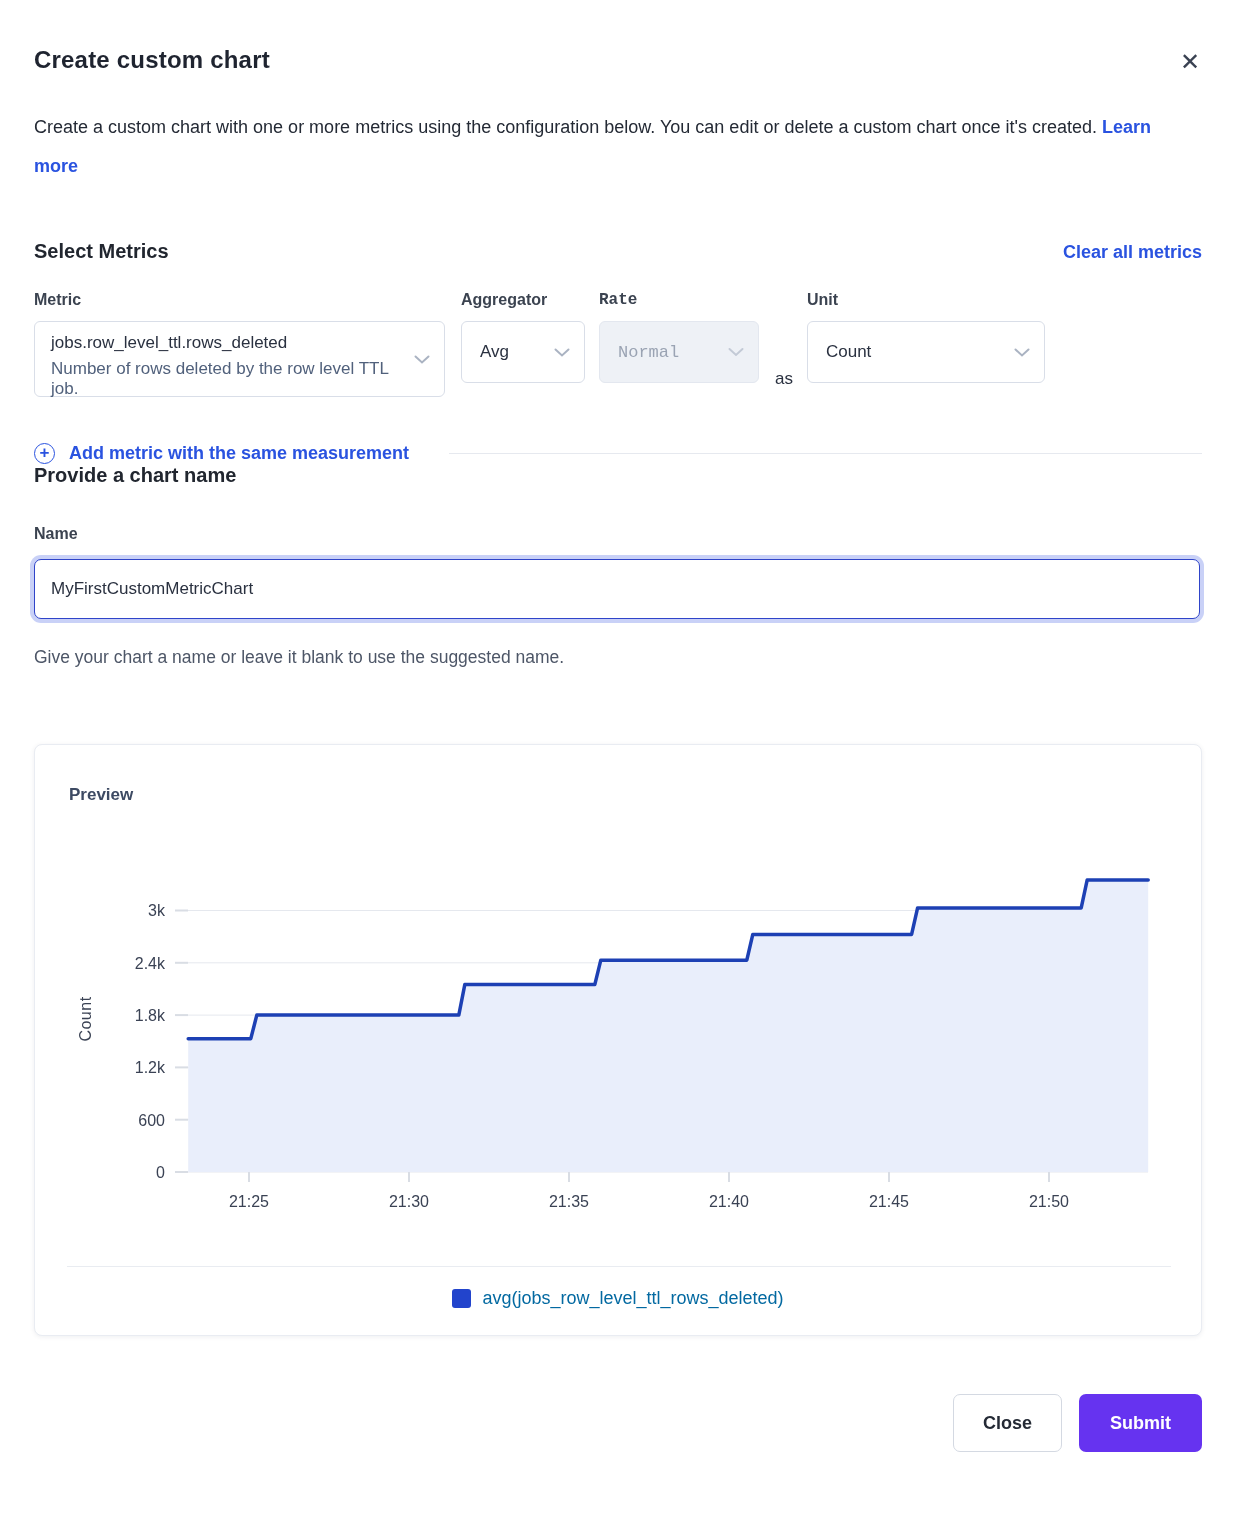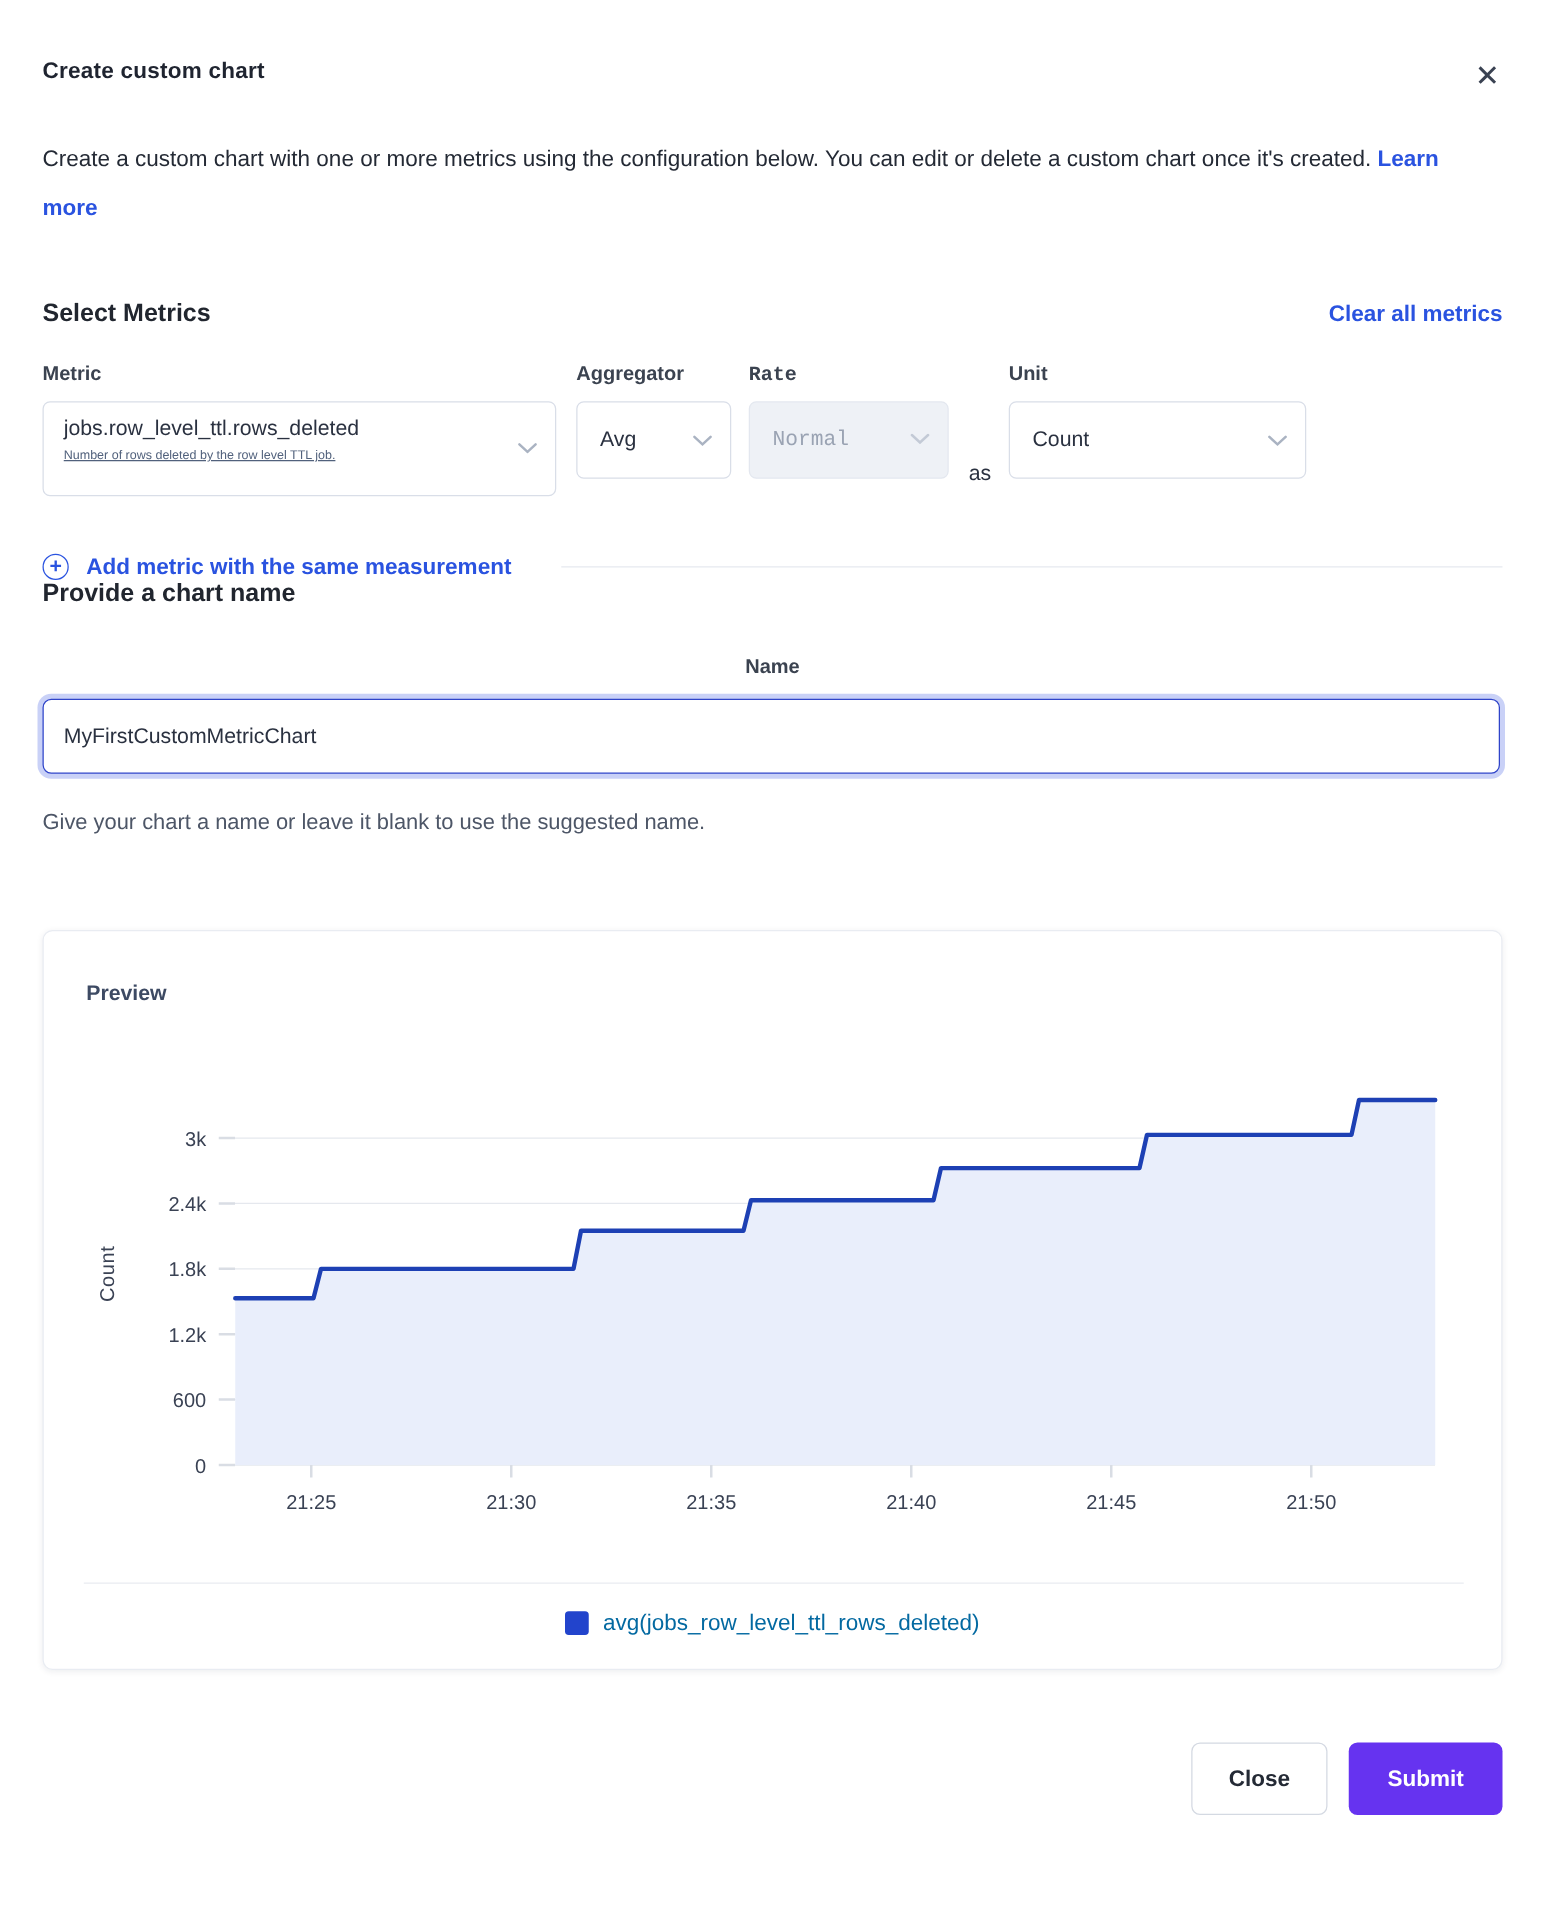--- a/index.html
+++ b/index.html
@@ -7,53 +7,53 @@
   }
   *{box-sizing:border-box;}
   html,body{margin:0;padding:0;}
   body{
     width:1236px;height:1538px;background:#ffffff;
     font-family:"Liberation Sans", sans-serif;color:#242a35;
   }
   .modal{padding:0 34px;}
   
   .hdr{display:flex;justify-content:space-between;align-items:flex-start;padding-top:46px;}
-  .hdr h1{margin:0;font-size:18px;font-weight:700;color:#1f2430;letter-spacing:.2px;}
+  .hdr h1{margin:0;font-size:24px;font-weight:700;color:#1f2430;letter-spacing:.2px;}
   .close-btn{background:none;border:none;font-size:24px;line-height:24px;color:#3a4252;cursor:pointer;padding:2px;margin-top:2px;}
   
   .desc{margin-top:32px;font-size:18px;line-height:39px;color:#242a35;max-width:1160px;}
   a.link{color:var(--link);font-weight:600;text-decoration:none;cursor:pointer;}
   
   .sect-row{margin-top:54px;display:flex;justify-content:space-between;align-items:baseline;}
   h2.sect{margin:0;font-size:20px;font-weight:700;color:#21262f;}
   .metrics-link{font-size:18px;}
   .controls{margin-top:28px;display:flex;align-items:flex-start;}
   .ctl-label{display:block;font-size:16px;font-weight:600;color:#3b4350;margin-bottom:12px;}
   .sel{position:relative;border:1px solid #d9dee8;border-radius:6px;background:#fff;cursor:pointer;}
   .sel .chev{position:absolute;right:14px;top:50%;transform:translateY(-50%);}
   .metric-col{width:411px;}
   .metric-sel{height:76px;padding:11px 40px 10px 16px;}
   .metric-value{font-size:17px;color:#2a3140;}
-  .metric-desc{font-size:10px;color:#51617c;margin-top:6px;text-decoration:underline;}
+  .metric-desc{font-size:17px;color:#51617c;margin-top:6px;}
   .agg-col{margin-left:16px;width:124px;}
   .rate-col{margin-left:14px;width:160px;font-family:Liberation Mono, monospace;}
   .unit-col{width:238px;}
   .sel.single{height:62px;display:flex;align-items:center;padding:0 40px 0 18px;font-size:17px;color:#2a3140;}
   .sel.disabled{background:#eef1f6;border-color:#e3e7ef;color:#9aa3b3;cursor:default;}
   .as-txt{align-self:flex-end;margin:0 14px 8px 16px;font-size:17px;color:#2a3140;padding-top:0;}
   
   .add-row{margin-top:46px;display:flex;align-items:center;}
   .add-btn{display:flex;align-items:center;background:none;border:none;cursor:pointer;padding:0;font-family:inherit;}
   .plus-circle{width:21px;height:21px;border:1.6px solid var(--link);border-radius:50%;color:var(--link);
     font-size:17px;line-height:18px;text-align:center;font-weight:600;}
   .add-label{margin-left:14px;font-size:18px;font-weight:600;color:var(--link);}
   .add-divider{flex:1;height:1px;background:#e6e9ef;margin-left:40px;}
   
   .name-h{margin-top:58px;}
-  .name-label{margin-top:38px;margin-bottom:0;text-align:center;}
+  .name-label{margin-top:38px;margin-bottom:0;}
   .name-input{display:block;width:1166px;height:60px;margin-top:16px;border:1.5px solid #2f44c9;border-radius:7px;
     box-shadow:0 0 0 4px rgba(112,134,235,.38);font-size:17px;color:#2a3140;padding:0 16px;outline:none;
     font-family:inherit;}
   .helper{margin-top:28px;font-size:17.5px;color:#4d5667;}
   
   .card{position:relative;margin-top:76px;width:1168px;height:592px;border:1px solid #e9ecf2;border-radius:8px;
     box-shadow:0 1px 5px rgba(20,30,60,.07);background:#fff;}
   .preview-title{position:absolute;top:40px;left:34px;font-size:17px;font-weight:600;color:#3d4a63;}
   .chart-svg{position:absolute;top:0;left:0;}
   .chart-svg text.tick{font-family:"Liberation Sans",sans-serif;font-size:16px;fill:#3a4254;}

